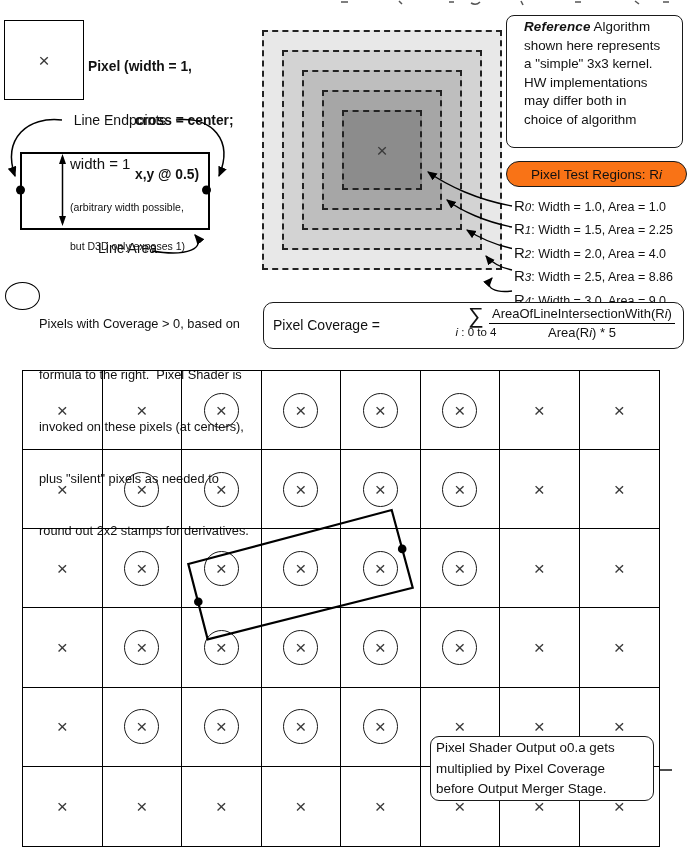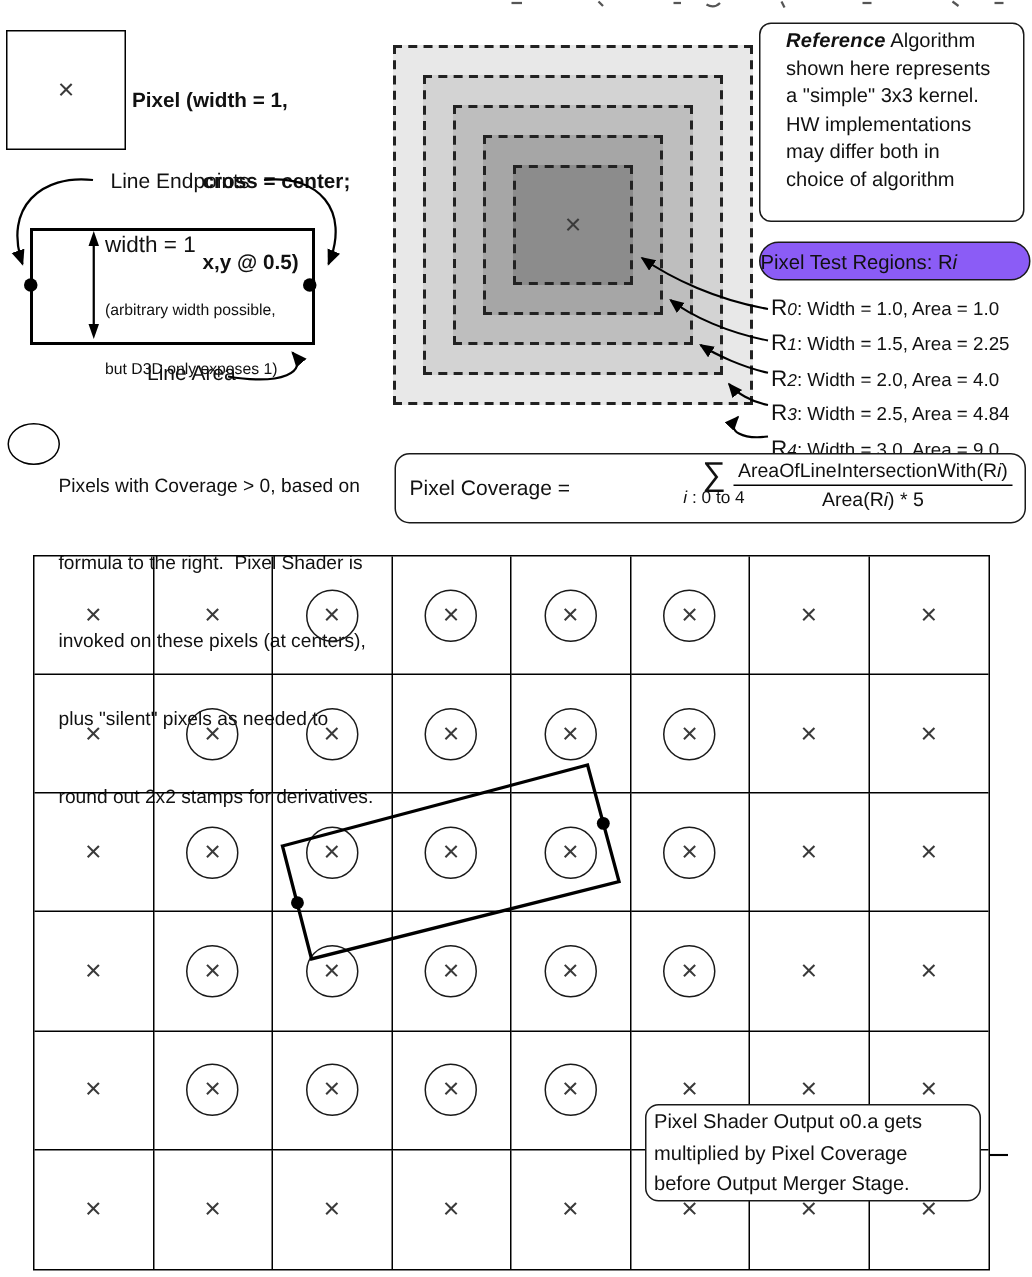--- a/index.html
+++ b/index.html
@@ -30,21 +30,21 @@
   .ring.r1{inset:60px;}
   .ring.r0{inset:80px;display:flex;align-items:center;justify-content:center;}
 
   
   .ref-box{left:506px;top:15px;width:177px;height:133px;border:1.5px solid #1a1a1a;border-radius:8px;
     padding:2px 17px;box-sizing:border-box;font-size:13.4px;line-height:18.6px;background:#fff;}
   .ref-box b i{letter-spacing:.2px;}
 
   
   .regions-title{left:506px;top:161px;width:181px;height:26px;border:1.4px solid #1a1a1a;border-radius:13px;
-    box-sizing:border-box;display:flex;align-items:center;justify-content:flex-start;font-size:13.5px;background:#8b5cf6;}
+    box-sizing:border-box;display:flex;align-items:center;justify-content:center;font-size:13.5px;background:#f97316;}
   .region-list{left:514px;top:195px;font-size:12.5px;line-height:21.4px;white-space:nowrap;}
   .region-list .rp{font-size:15px;}
   .region-list .ri{font-style:italic;font-size:11.5px;}
 
   
   .cov-circle{left:5px;top:282px;width:33px;height:26px;border:1.4px solid #000;border-radius:50%;}
   .cov-note{left:39px;top:280px;font-size:12.8px;line-height:17.3px;white-space:pre;}
 
   
   .formula-box{left:263px;top:302px;width:421px;height:47px;border:1.5px solid #1a1a1a;border-radius:10px;
@@ -118,21 +118,21 @@
 
   <div class="abs regions-title">
     <span>Pixel Test Regions: R</span>
       <i>i</i>
   </div>
 
   <div class="abs region-list">
     <div><span class="rp">R</span><span class="ri">0</span><span>: Width = 1.0, Area = 1.0</span></div>
     <div><span class="rp">R</span><span class="ri">1</span><span>: Width = 1.5, Area = 2.25</span></div>
     <div><span class="rp">R</span><span class="ri">2</span><span>: Width = 2.0, Area = 4.0</span></div>
-    <div><span class="rp">R</span><span class="ri">3</span><span>: Width = 2.5, Area = 4.84</span></div>
+    <div><span class="rp">R</span><span class="ri">3</span><span>: Width = 2.5, Area = 8.86</span></div>
     <div><span class="rp">R</span><span class="ri">4</span><span>: Width = 3.0, Area = 9.0</span></div>
   </div>
 
   <div class="abs cov-circle"></div>
   <div class="abs cov-note">
     <div>Pixels with Coverage &gt; 0, based on</div>
     <div>formula to the right.  Pixel Shader is</div>
     <div>invoked on these pixels (at centers),</div>
     <div>plus "silent" pixels as needed to</div>
     <div>round out 2x2 stamps for derivatives.</div>

